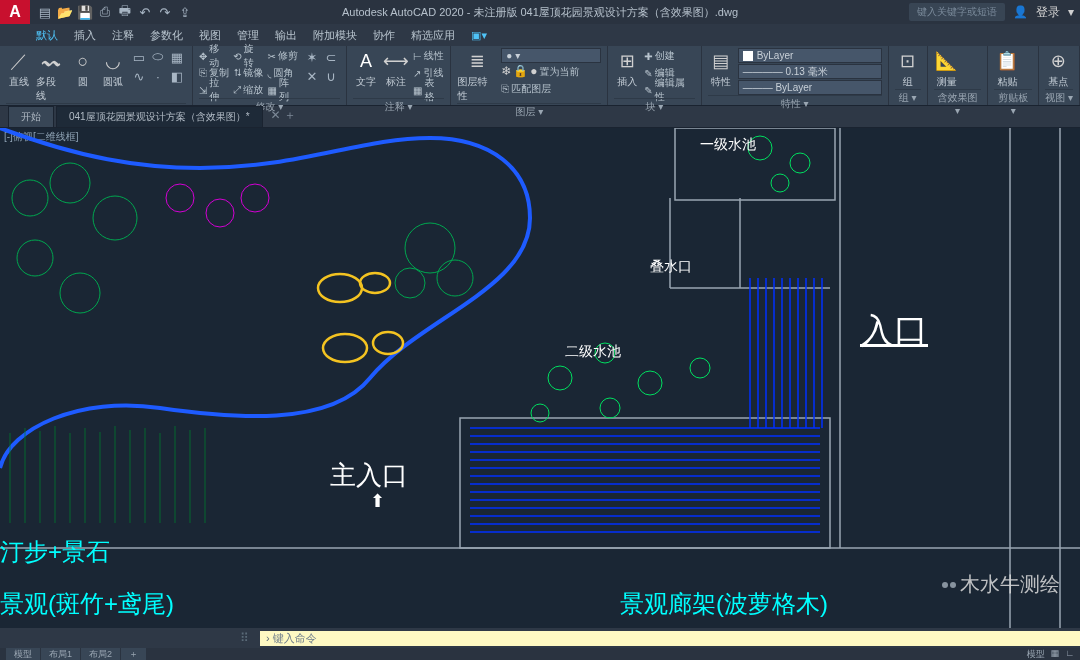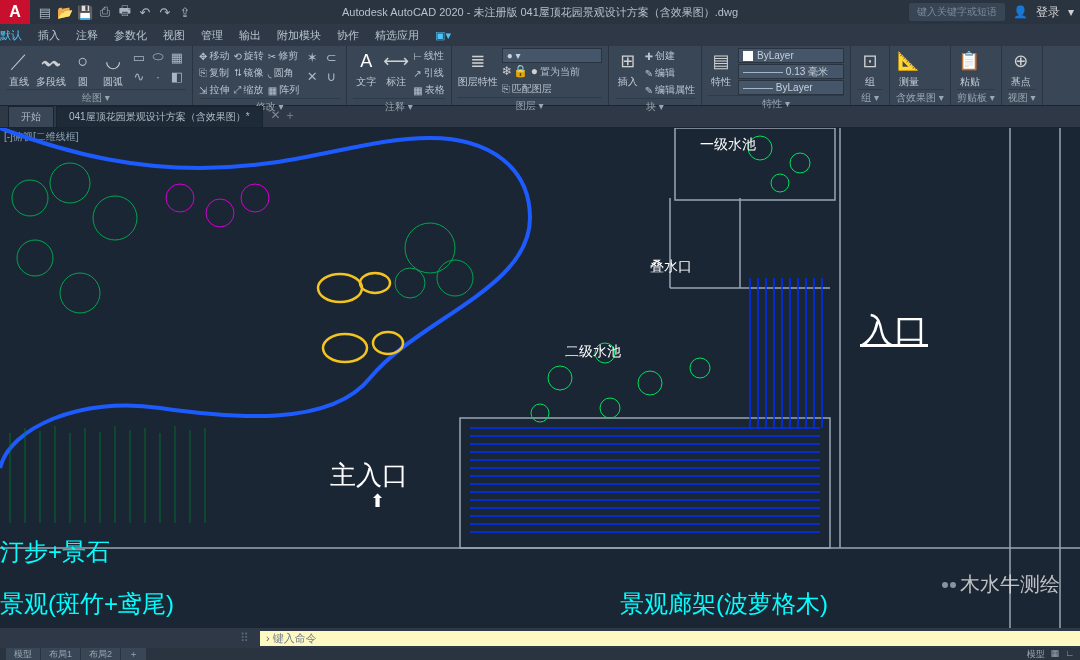--- a/index.html
+++ b/index.html
@@ -8,36 +8,36 @@
   
   .titlebar { height: 24px; background: #2a3340; display: flex; align-items: center; position: relative; }
   .logo { width: 30px; height: 24px; background: #c8102e; color: #fff; font-size: 16px; font-weight: bold; display: flex; align-items: center; justify-content: center; }
   .qat { display: flex; gap: 2px; margin-left: 6px; }
   .qat .ic { width: 18px; height: 18px; display: flex; align-items: center; justify-content: center; color: #a8b6c4; font-size: 13px; }
   .title-txt { position: absolute; left: 50%; transform: translateX(-50%); font-size: 11px; color: #b5c0cb; white-space: nowrap; }
   .title-right { position: absolute; right: 6px; display: flex; align-items: center; gap: 8px; }
   .search-box { background: #384554; padding: 2px 8px; font-size: 10px; color: #7a8a9a; border-radius: 2px; }
 
   
-  .menubar { height: 22px; background: #2e3846; display: flex; align-items: center; gap: 16px; font-size: 11px; color: #b8c4ce; }
+  .menubar { height: 22px; background: #2e3846; display: flex; align-items: center; padding-left: 36px; gap: 16px; font-size: 11px; color: #b8c4ce; }
   .menubar span:first-child { color: #4fc3f7; }
 
   
   .ribbon { height: 60px; background: #384656; display: flex; border-bottom: 1px solid #1a2330; }
   .panel { border-right: 1px solid #2a3340; padding: 2px 6px 0 6px; display: flex; flex-direction: column; justify-content: space-between; }
   .panel-body { display: flex; gap: 4px; align-items: flex-start; flex: 1; }
   .panel-title { font-size: 10px; color: #9aa6b2; text-align: center; padding: 1px 0; border-top: 1px solid #2e3a48; }
   .tool { display: flex; flex-direction: column; align-items: center; gap: 1px; }
   .tool .ic { width: 26px; height: 26px; display: flex; align-items: center; justify-content: center; font-size: 18px; }
   .tool .lbl { font-size: 10px; color: #c4cdd6; }
   .mini-grid { display: grid; grid-template-columns: repeat(3, 18px); gap: 1px; }
   .mini-grid .ic { width: 18px; height: 18px; font-size: 13px; display: flex; align-items: center; justify-content: center; color: #a8b6c4; }
   .txt-btn { font-size: 10px; color: #b8c4ce; display: flex; align-items: center; gap: 2px; height: 16px; }
   .stack { display: flex; flex-direction: column; gap: 1px; }
-  .prop-sel { background: #46566a; height: 15px; width: 106px; font-size: 10px; padding: 0 4px; display: flex; align-items: center; color: #c8d0d8; border: 1px solid #2a3340; }
+  .prop-sel { background: #46566a; height: 15px; width: 144px; font-size: 10px; padding: 0 4px; display: flex; align-items: center; color: #c8d0d8; border: 1px solid #2a3340; }
 
   
   .filetabs { height: 22px; background: #2e3846; display: flex; align-items: flex-end; padding-left: 8px; gap: 2px; border-bottom: 1px solid #1a2330; }
   .ftab { padding: 3px 12px; font-size: 10px; background: #384656; color: #b0bac4; border: 1px solid #1a2330; border-bottom: none; }
   .ftab.active { background: #1e2a38; }
 
   
   .canvas { position: absolute; top: 128px; left: 0; right: 0; bottom: 32px; background: #1a2634; overflow: hidden; }
   .canvas .view-label { position: absolute; left: 4px; top: 2px; font-size: 10px; color: #8fa3b5; }
 

